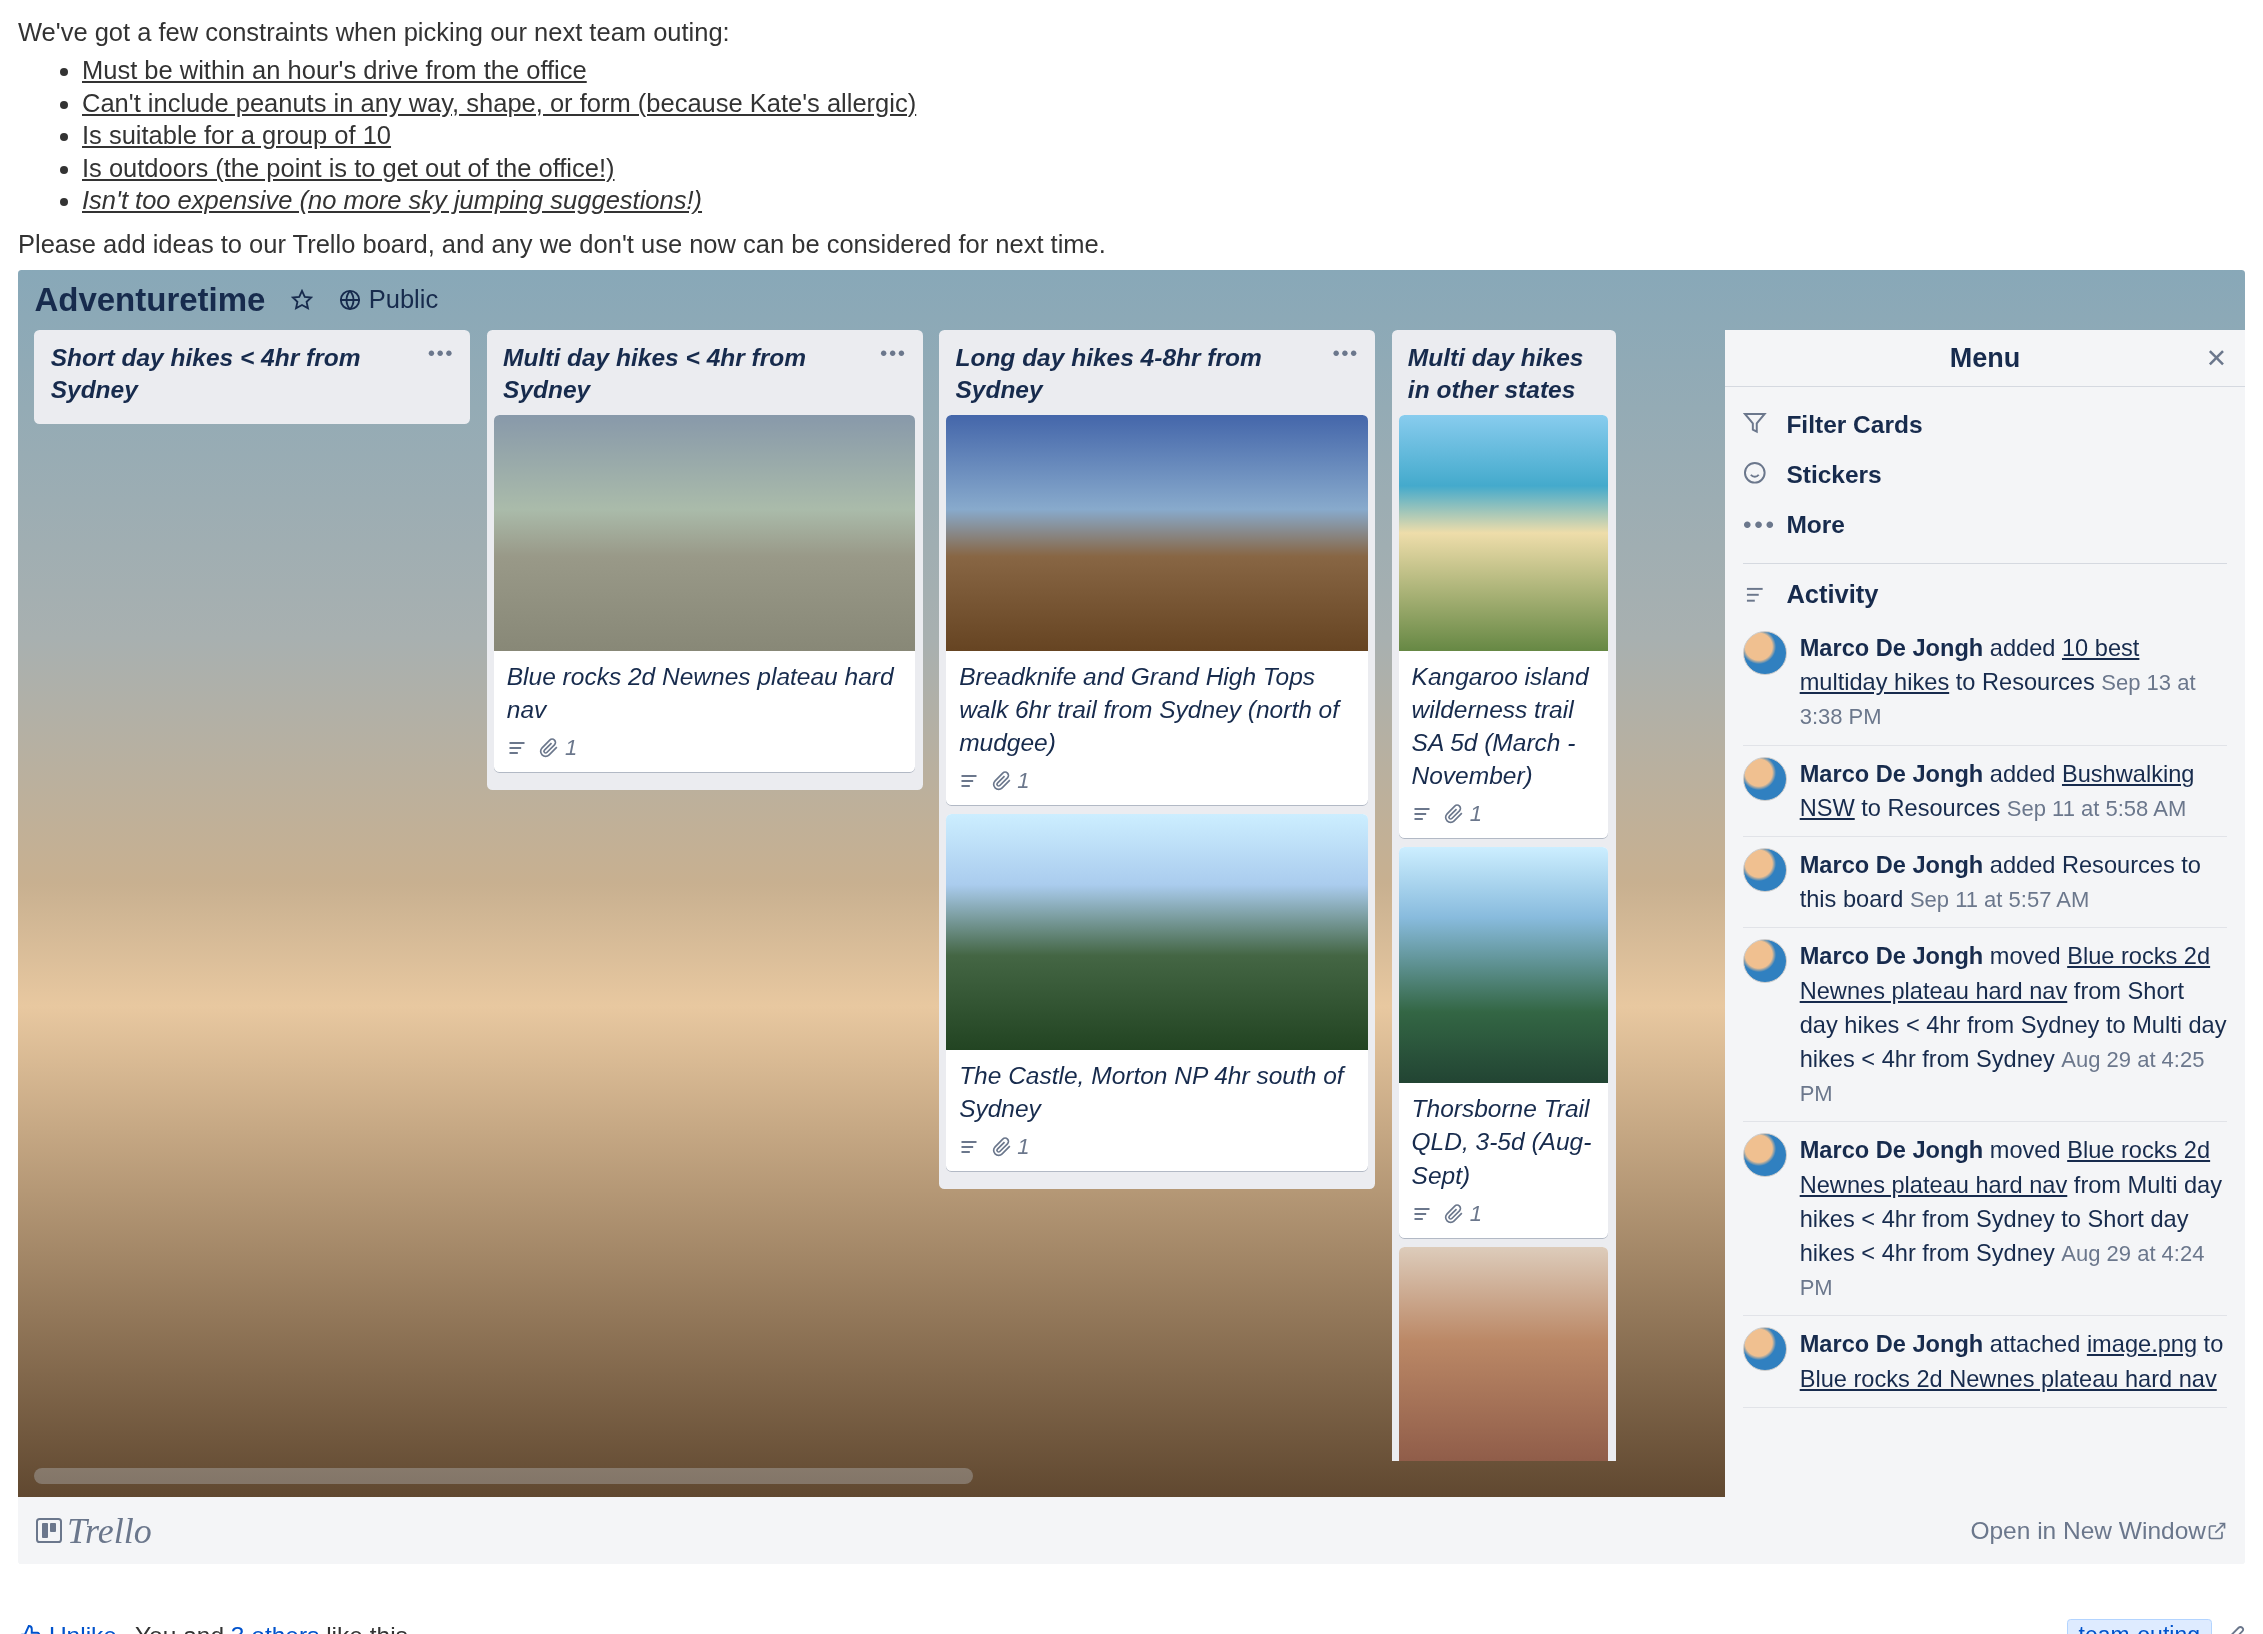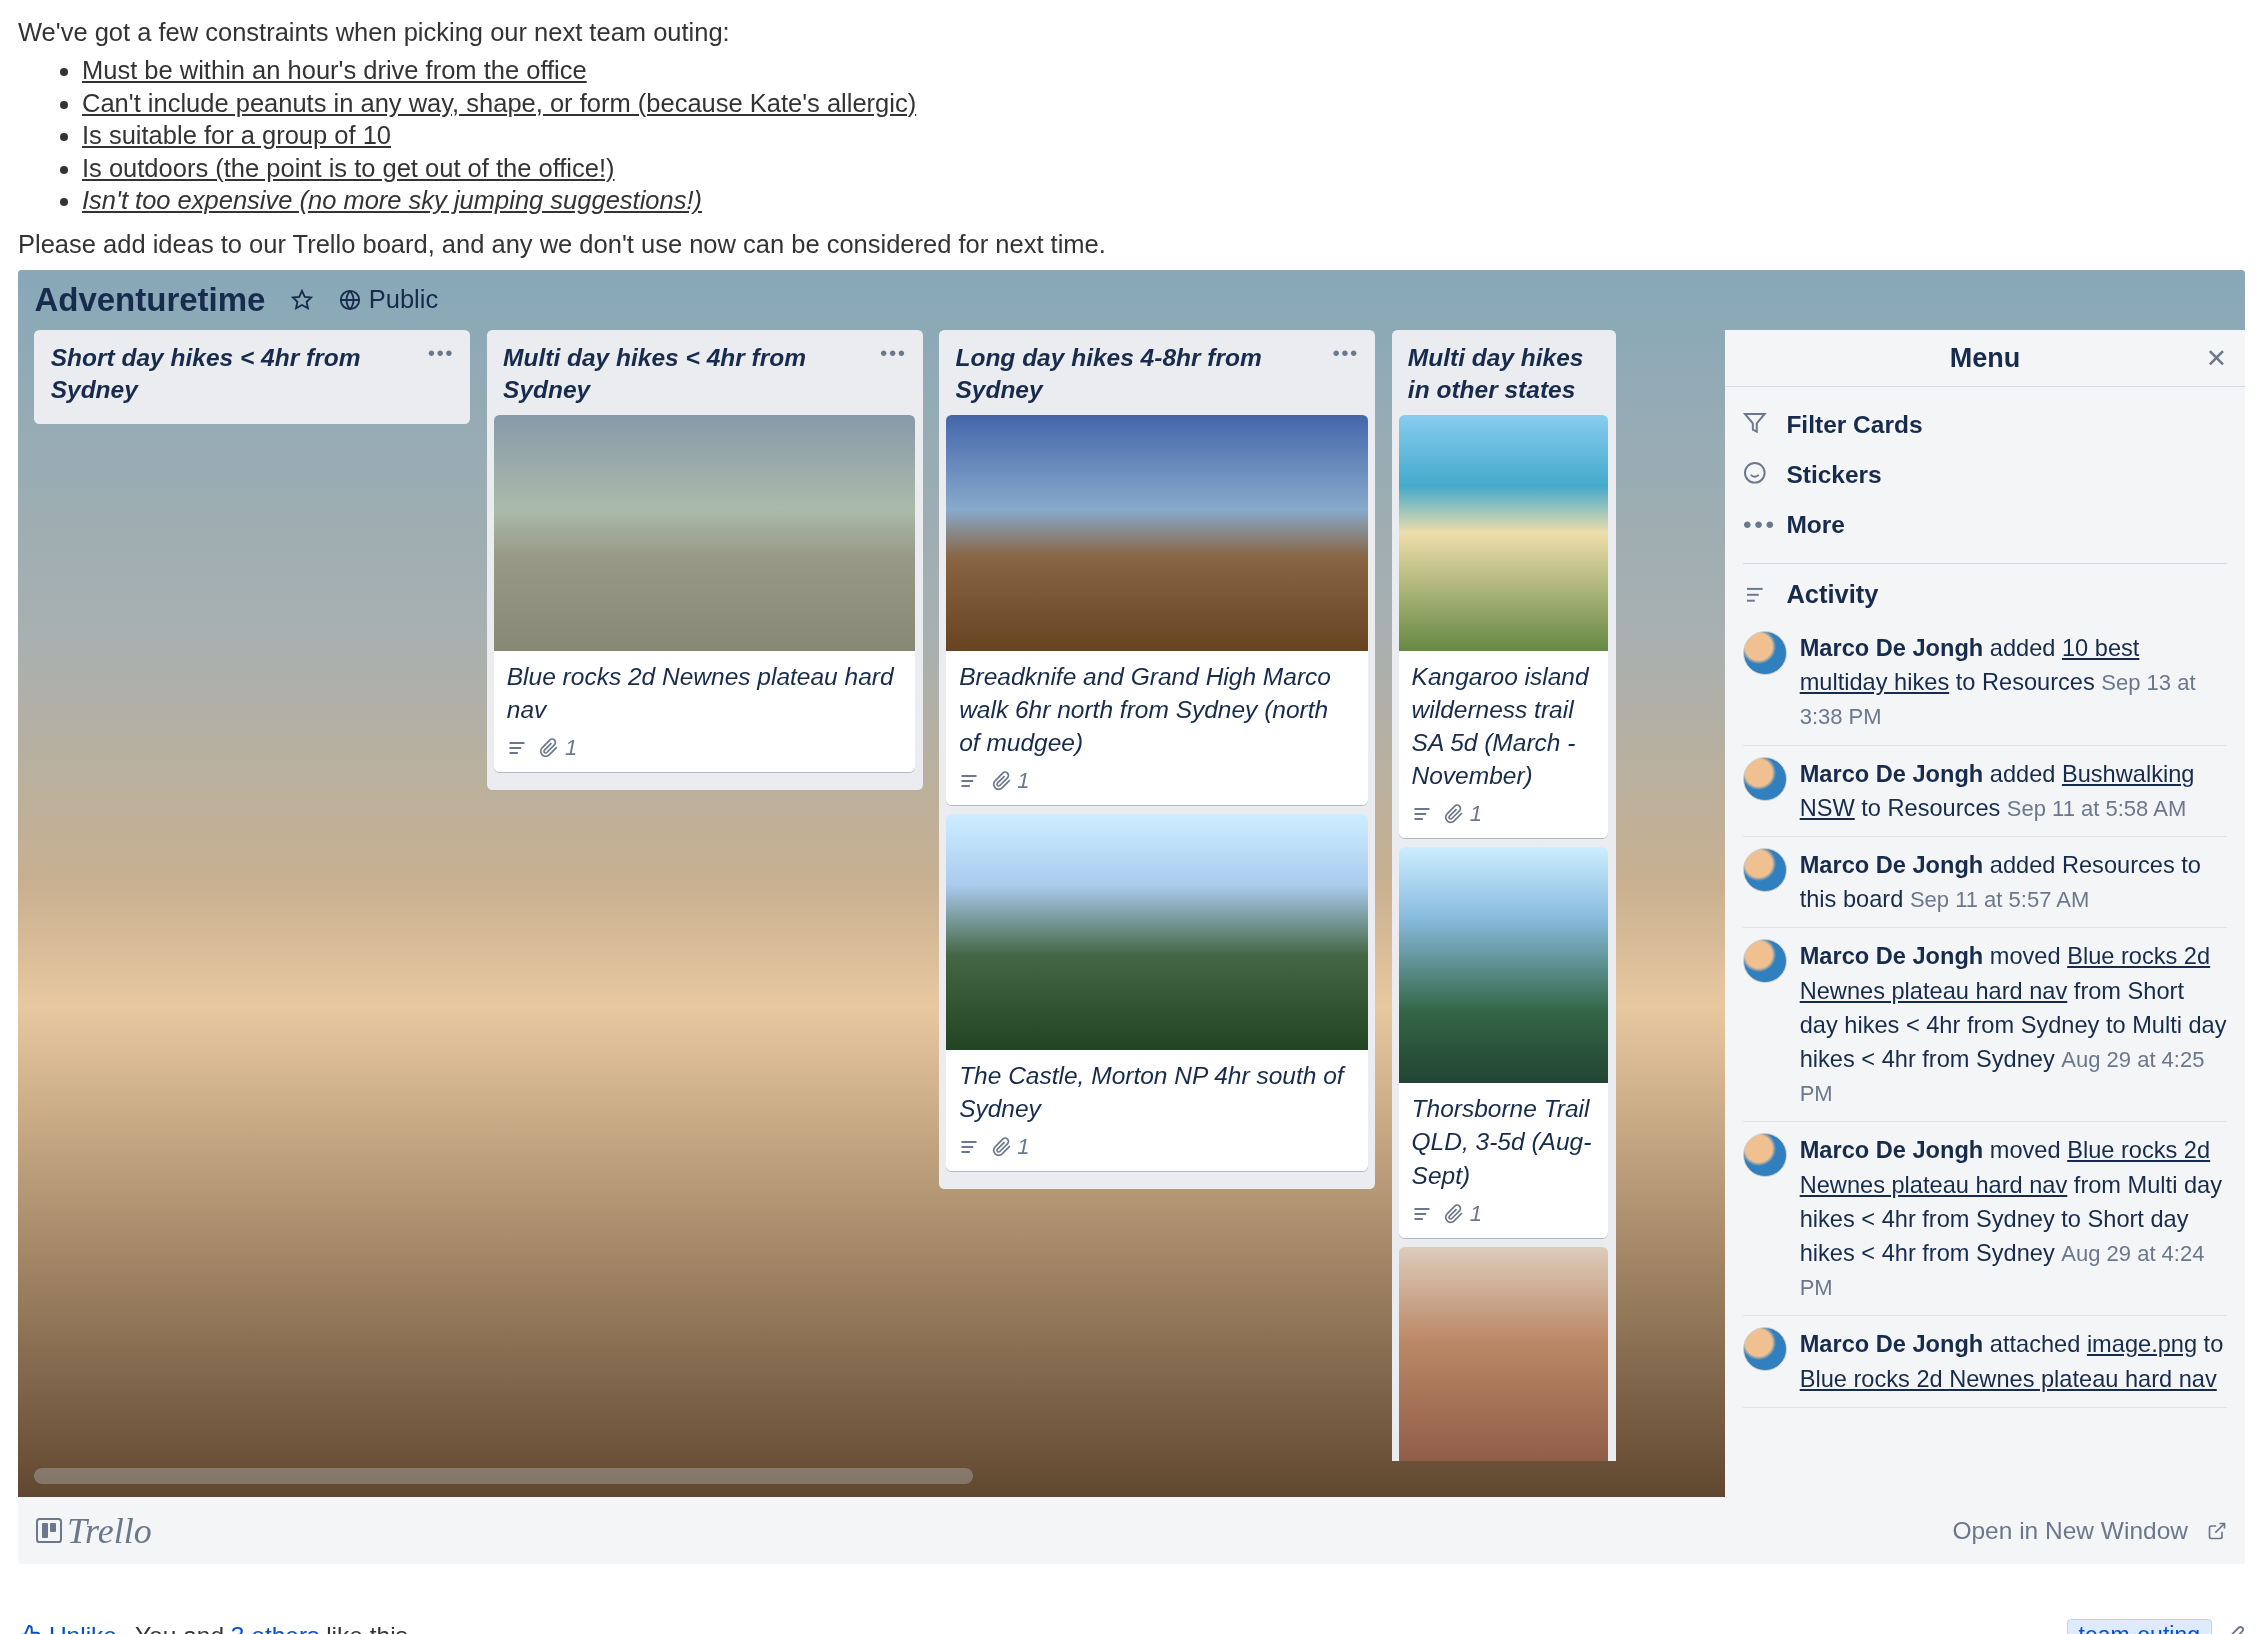--- a/index.html
+++ b/index.html
@@ -44,21 +44,21 @@
 .scrollbar-horiz { height: 16.4px; background: rgba(0,0,0,.2); margin: 7.3px 16.4px 12.7px; border-radius: 8.2px; position: relative; width: 55%; }
 .scrollbar-thumb { position: absolute; left: 0; width: 100%; height: 100%; background: rgba(255,255,255,.3); border-radius: 8.2px; }
 .board-body { flex: 1; display: flex; overflow: hidden; }
 .lists-side { flex: 1; display: flex; flex-direction: column; overflow: hidden; font-style: italic; }
 .embed-footer { display: flex; justify-content: space-between; align-items: center; padding: 12.7px 18px; background: #f4f5f7; }
 .trello-logo { font-family: 'Brush Script MT', cursive; font-size: 36px; color: #6b778c; font-style: italic; display: flex; align-items: center; gap: 5.5px; }
 .logo-box { width: 25.5px; height: 25.5px; border: 2.7px solid #6b778c; border-radius: 3.6px; position: relative; }
 .logo-box::before, .logo-box::after { content: ''; position: absolute; background: #6b778c; border-radius: 0.9px; width: 6.4px; top: 3.6px; }
 .logo-box::before { left: 3.6px; height: 14.5px; }
 .logo-box::after { right: 3.6px; height: 9px; }
-.open-new { color: #6b778c; font-size: 24.5px; display: flex; align-items: center; gap: 19px; cursor: pointer; }
+.open-new { color: #6b778c; font-size: 24.5px; display: flex; align-items: center; gap: 1px; cursor: pointer; }
 .footer-actions { display: flex; justify-content: space-between; align-items: center; margin-top: 55px; font-size: 24.5px; }
 .like-section { display: flex; align-items: center; gap: 18px; }
 .unlike-link { color: #0052cc; display: flex; align-items: center; gap: 7.3px; cursor: pointer; }
 .like-text .link { color: #0052cc; }
 .tag-section { display: flex; align-items: center; gap: 11px; }
 .tag-pill { background: #deebff; color: #0052cc; padding: 1.8px 11px; border-radius: 3.6px; border: 0.9px solid #b3d4ff; font-size: 23px; }
 .edit-icon { color: #6b778c; cursor: pointer; }
 .hr-sep { border: none; border-top: 0.9px solid rgba(9,30,66,.13); margin: 0 18px; }
 svg { display: block; }
 .cover-rocks { background: linear-gradient(to bottom, #8899aa 0%, #aabbaa 40%, #999988 60%, #888877 100%); }
@@ -131,21 +131,21 @@
                 </div>
               </div>
             </div>
             <div class="list">
               <div class="list-header">
                 <span class="list-title">Long day hikes 4-8hr from Sydney</span>
                 <span class="list-menu-icon">•••</span>
               </div>
               <div class="card">
                 <div class="card-cover cover-breadknife"></div>
-                <div class="card-text">Breadknife and Grand High Marco walk 6hr north from Sydney (north of mudgee)</div>
+                <div class="card-text">Breadknife and Grand High Tops walk 6hr trail from Sydney (north of mudgee)</div>
                 <div class="card-badges">
                   <span class="badge">
                     <svg width="20" height="20" viewBox="0 0 24 24" fill="none" stroke="currentColor" stroke-width="2.5">
                       <line x1="3" y1="6" x2="21" y2="6"></line>
                       <line x1="3" y1="12" x2="17" y2="12"></line>
                       <line x1="3" y1="18" x2="13" y2="18"></line>
                     </svg>
                   </span>
                   <span class="badge"><svg width="20" height="20" viewBox="0 0 24 24" fill="none" stroke="currentColor" stroke-width="2">
                       <path d="M21.4 11.05l-9.19 9.19a6 6 0 0 1-8.49-8.49l9.19-9.19a4 4 0 0 1 5.66 5.66l-9.2 9.19a2 2 0 0 1-2.83-2.83l8.49-8.48"></path>

